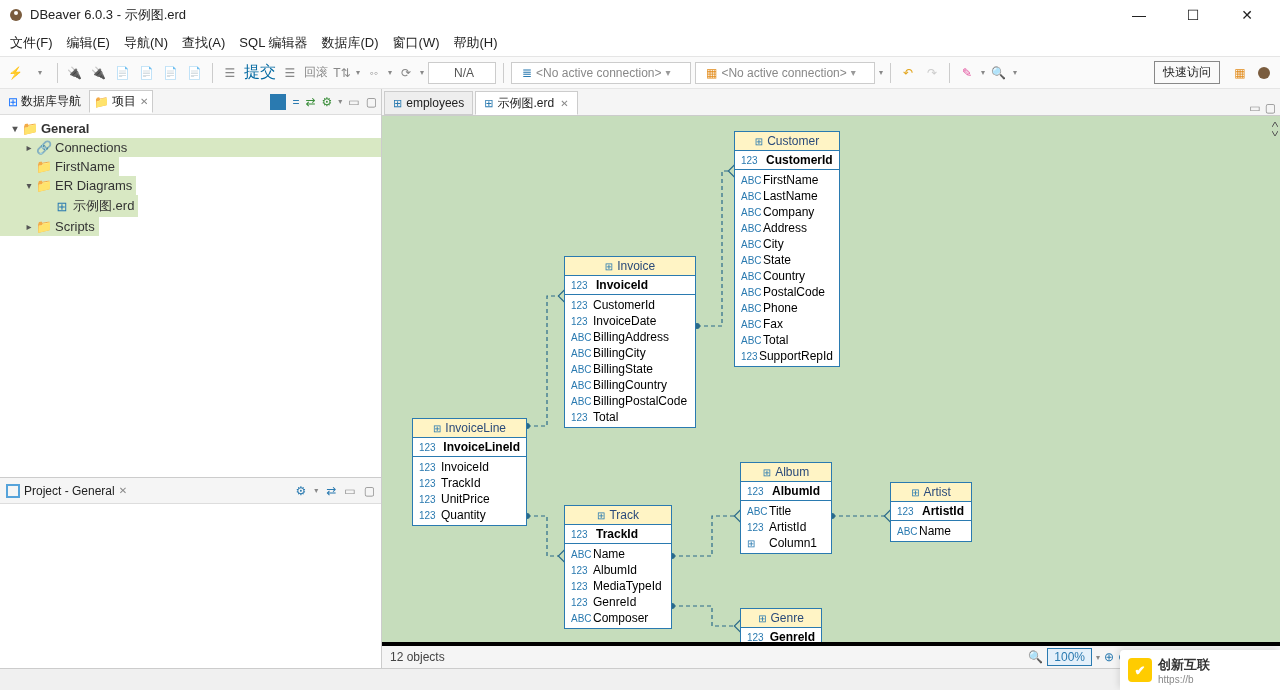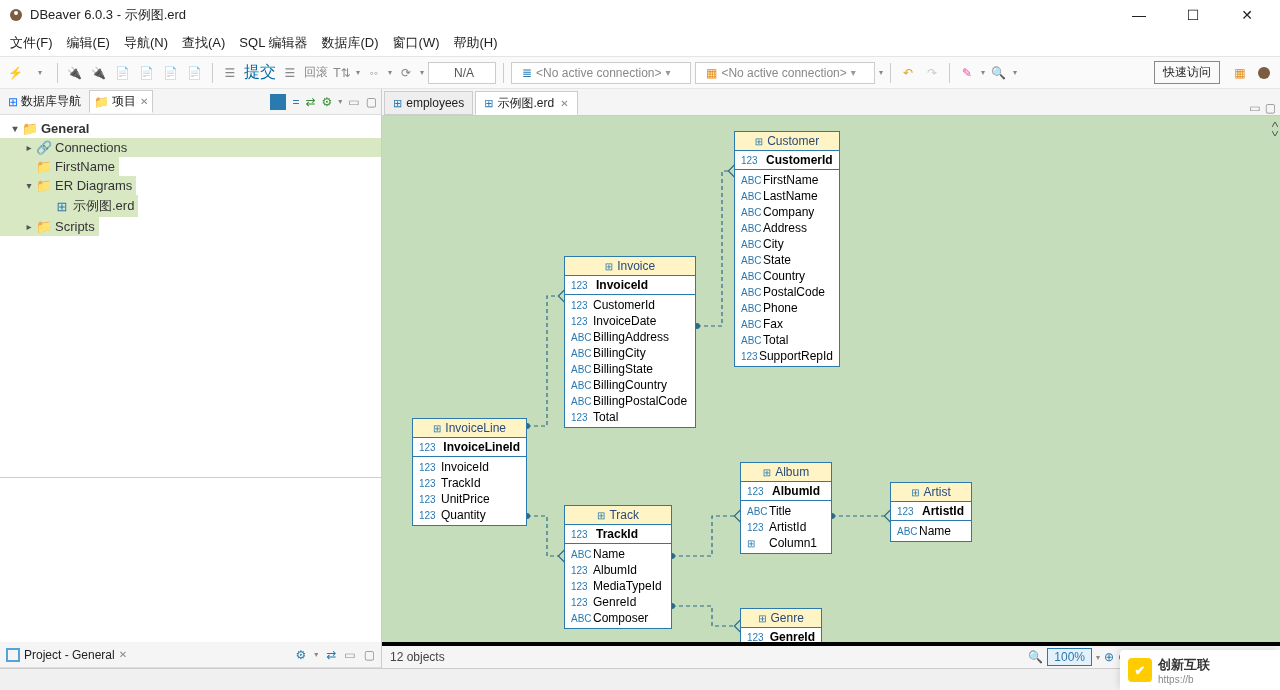--- a/index.html
+++ b/index.html
@@ -32,21 +32,21 @@
 .tree { padding: 4px 0; font-size: 13px; color: #333; }
 .tree-item { display: flex; align-items: center; padding: 2px 4px 2px 8px; white-space: nowrap; }
 .tree-expand { width: 14px; color: #555; font-size: 10px; display: inline-flex; justify-content:center; }
 .tree-icon { width: 16px; display: inline-flex; justify-content: center; margin-right: 3px; color: #e28b1a; }
 .tree-icon.blue { color: #2a7ab0; }
 .tree-item.bold { font-weight: bold; }
 .tree-item.highlight { background: #d8e8c3; }
 .indent-1 { padding-left: 22px; }
 .indent-2 { padding-left: 40px; }
 
-.proj-panel { height: 190px; display: flex; flex-direction: column; justify-content: flex-end; }
+.proj-panel { height: 190px; display: flex; flex-direction: column; }
 .proj-header { display: flex; align-items: center; background: #f5f5f5; padding: 4px 6px; border-bottom: 1px solid #ddd; height: 26px; }
 .proj-header-icon { width: 14px; height: 14px; border:2px solid #56a3da; margin-right:4px;}
 .proj-title { font-size: 12px; }
 .proj-tools { margin-left: auto; display: flex; gap: 8px; align-items: center; color: #2a7ab0; }
 
 .editor-area { flex: 1; display: flex; flex-direction: column; overflow: hidden; }
 .editor-tabs { display: flex; background: #f5f5f5; height: 26px; align-items: flex-end; padding-left: 2px; }
 .editor-tab { display: flex; align-items: center; padding: 3px 8px; background: #eee; border: 1px solid #ccc; margin-right: 2px; height: 24px; font-size: 12px; }
 .editor-tab.active { background: #fff; border-bottom-color: #fff; }
 .editor-tab-icon { color: #2a7ab0; margin-right: 4px; font-size: 11px; }

